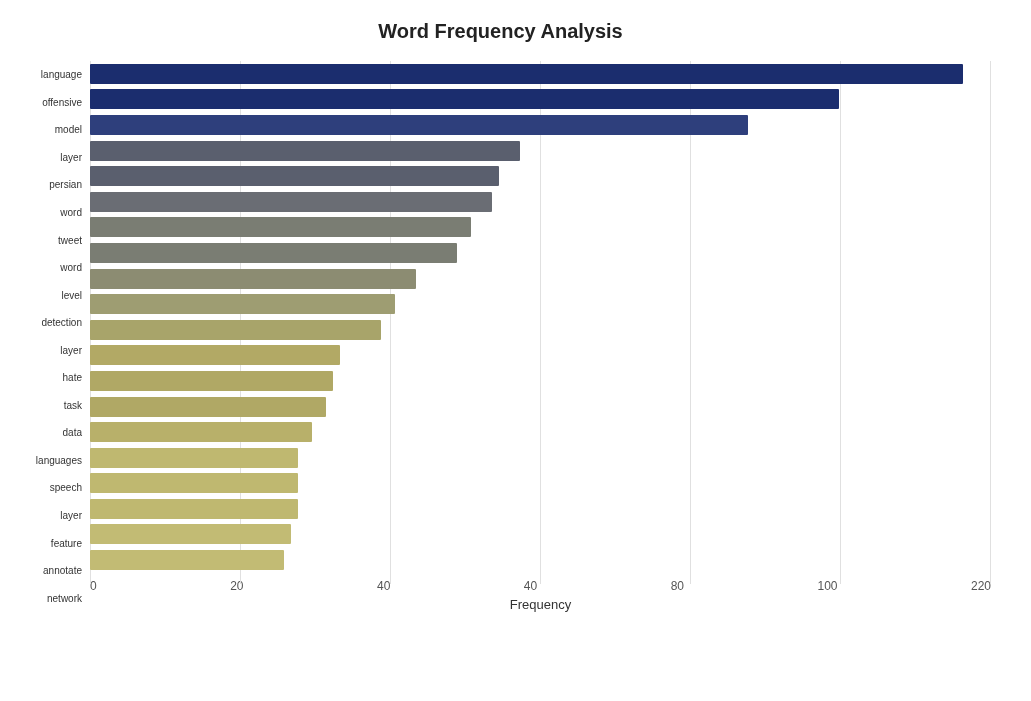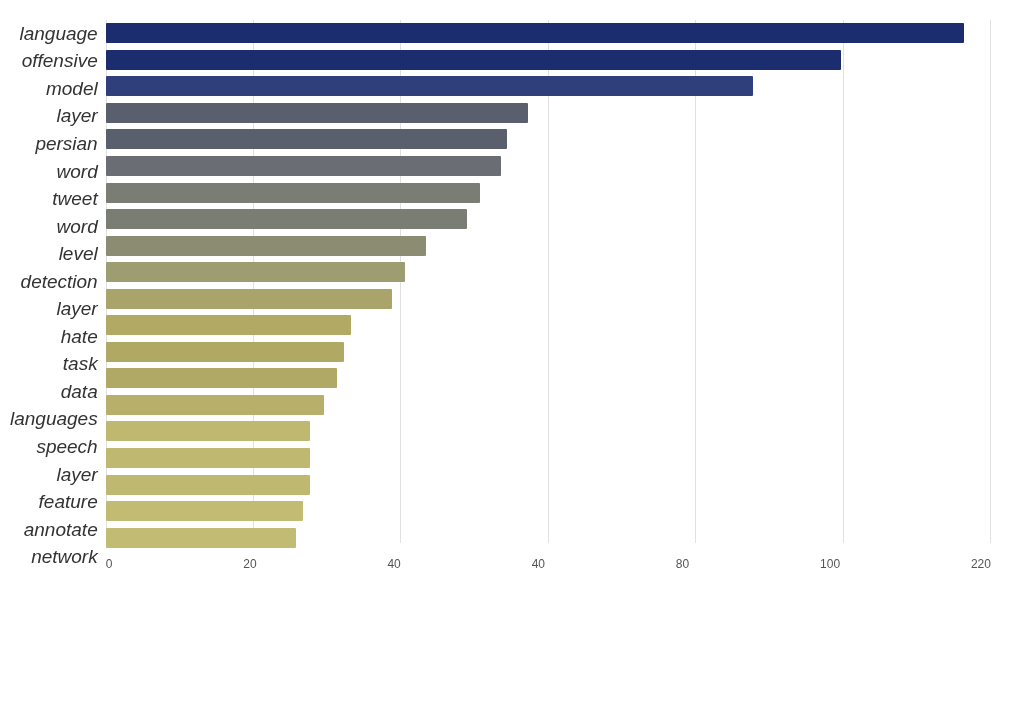--- a/index.html
+++ b/index.html
@@ -39,23 +39,22 @@
       padding-right: 8px;
       min-width: 80px;
       font-size: 13px;
       color: #333;
     }
     .y-label {
       height: 26px;
       display: flex;
       align-items: center;
       justify-content: flex-end;
-      font-size: 19px;
+      font-size: 10px;
       color: #333;
-      font-style: italic;
     }
     .bars-and-grid {
       flex: 1;
       display: flex;
       flex-direction: column;
       position: relative;
     }
     .grid-lines {
       position: absolute;
       top: 0;
@@ -101,20 +100,21 @@
       text-align: center;
       font-size: 13px;
       color: #333;
       margin-top: 4px;
     }
   </style>
 </head>
 <body>
 
 <div class="chart-container">
+  <div class="chart-title">Word Frequency Analysis</div>
 
   <div class="chart-area">
     <div class="y-axis" id="y-axis-labels">
         <div class="y-label">language</div>
         <div class="y-label">offensive</div>
         <div class="y-label">model</div>
         <div class="y-label">layer</div>
         <div class="y-label">persian</div>
         <div class="y-label">word</div>
         <div class="y-label">tweet</div>
@@ -207,15 +207,16 @@
         </div>
       <div class="x-axis-labels" id="x-axis-labels">
           <span>0</span>
           <span>20</span>
           <span>40</span>
           <span>40</span>
           <span>80</span>
           <span>100</span>
           <span>220</span>
         </div>
+      <div class="x-axis-title">Frequency</div>
     </div>
   </div>
 </div>
 
 </body></html>

